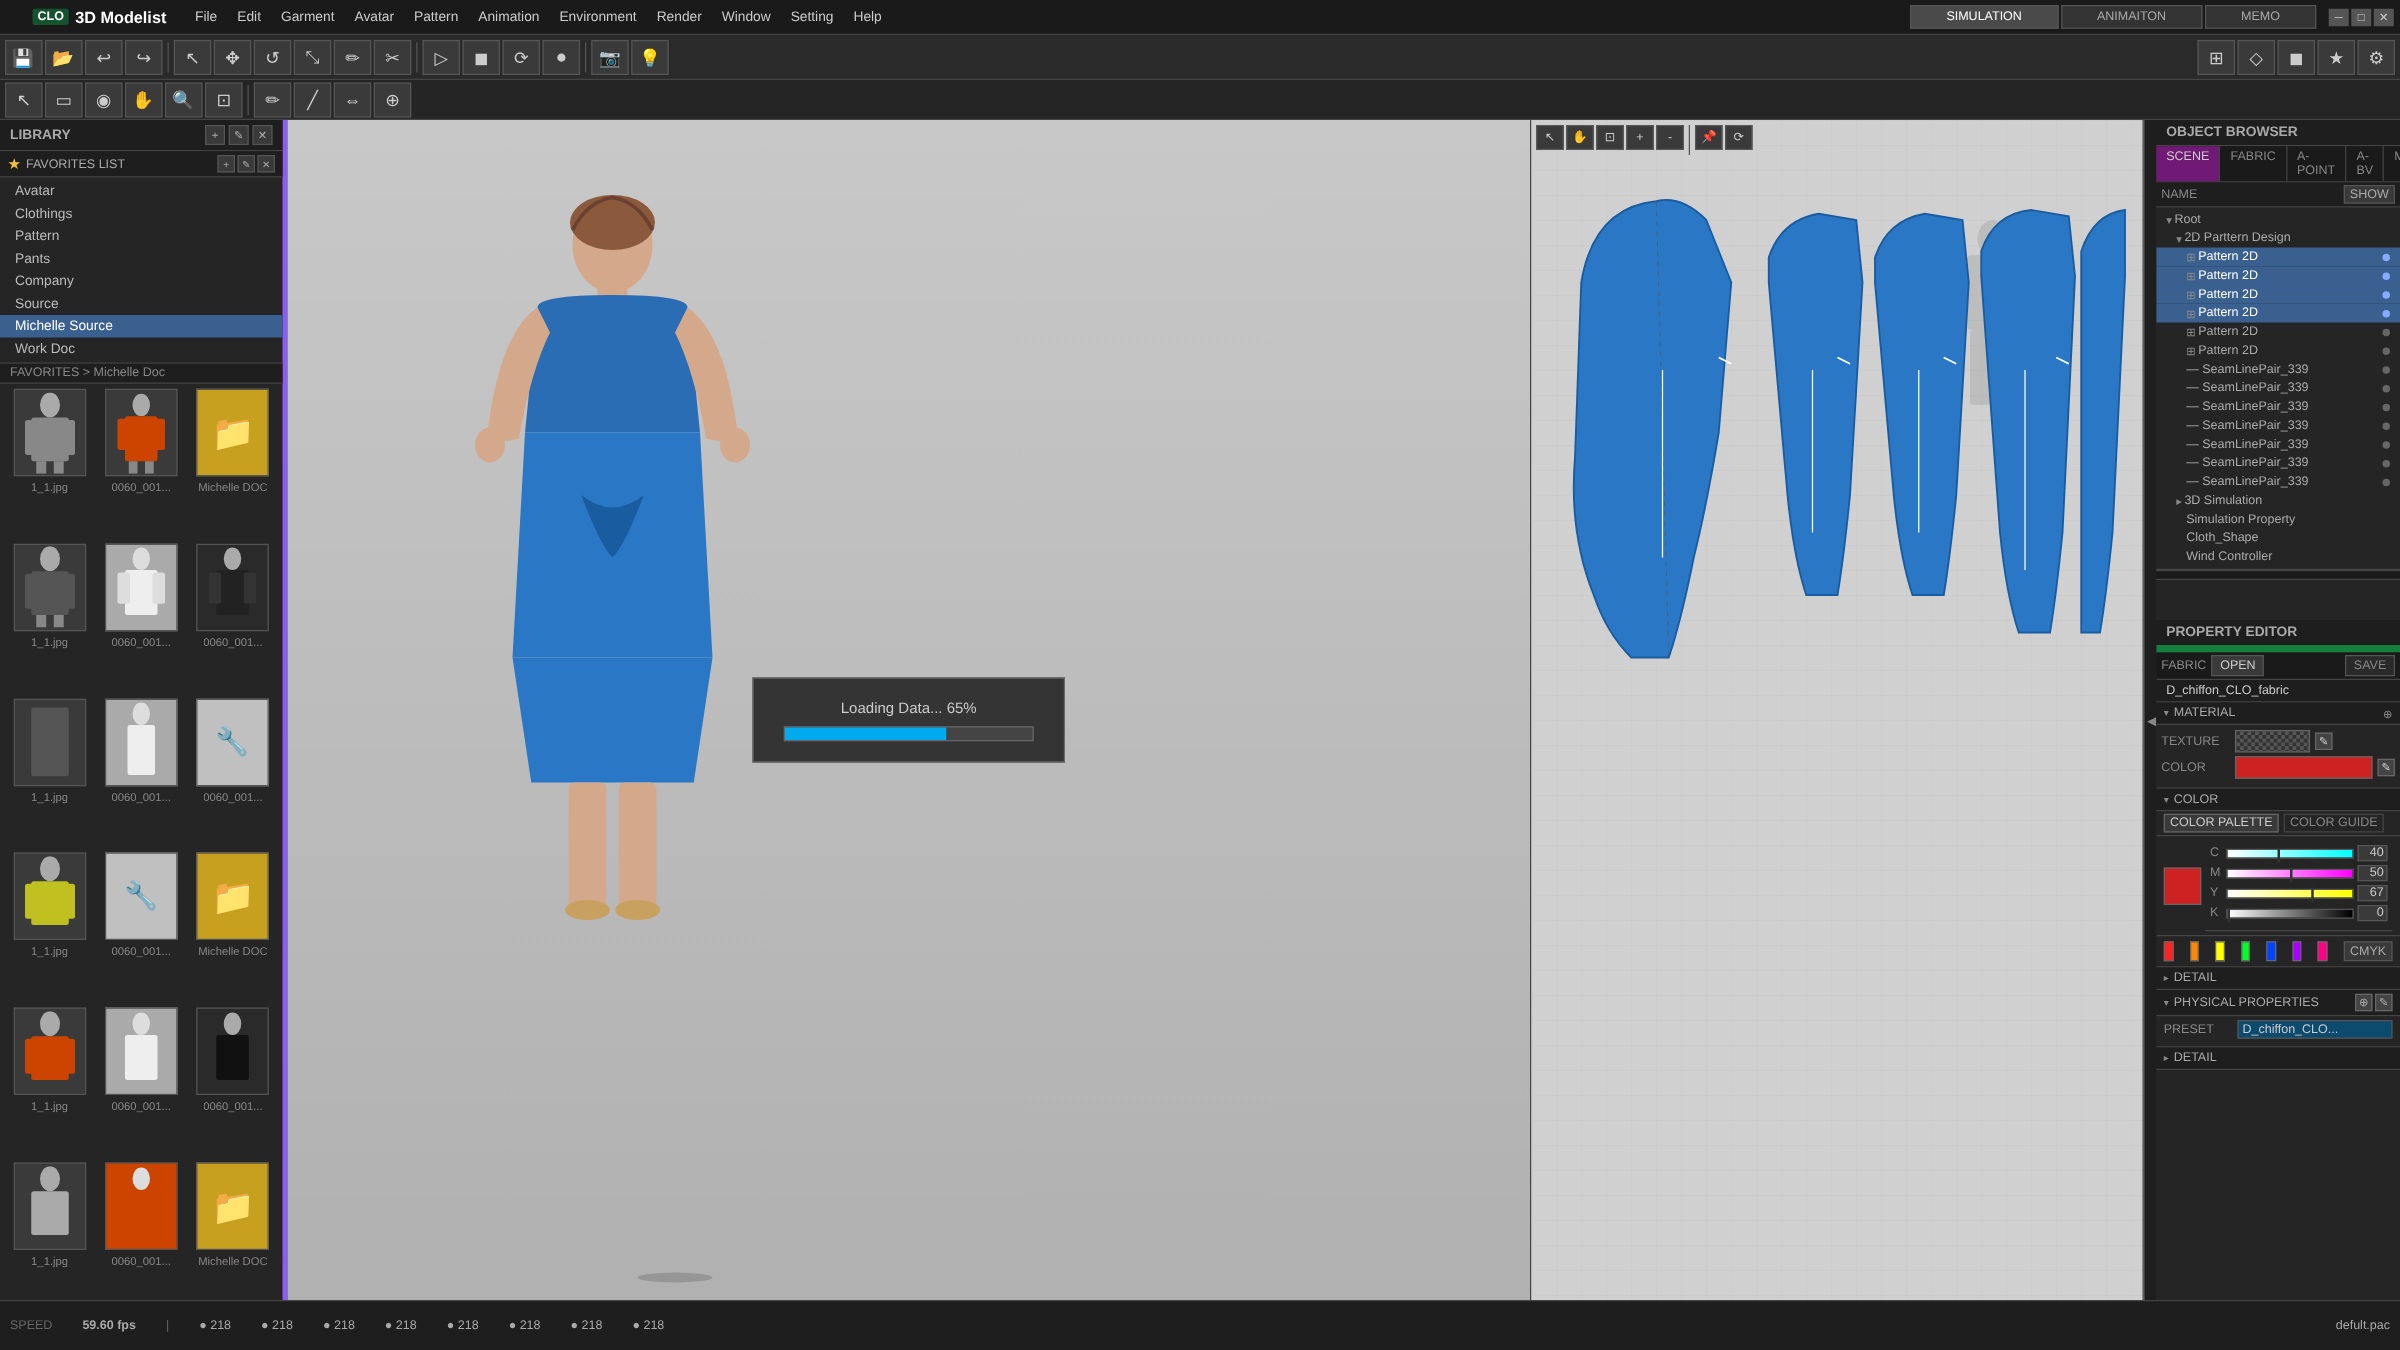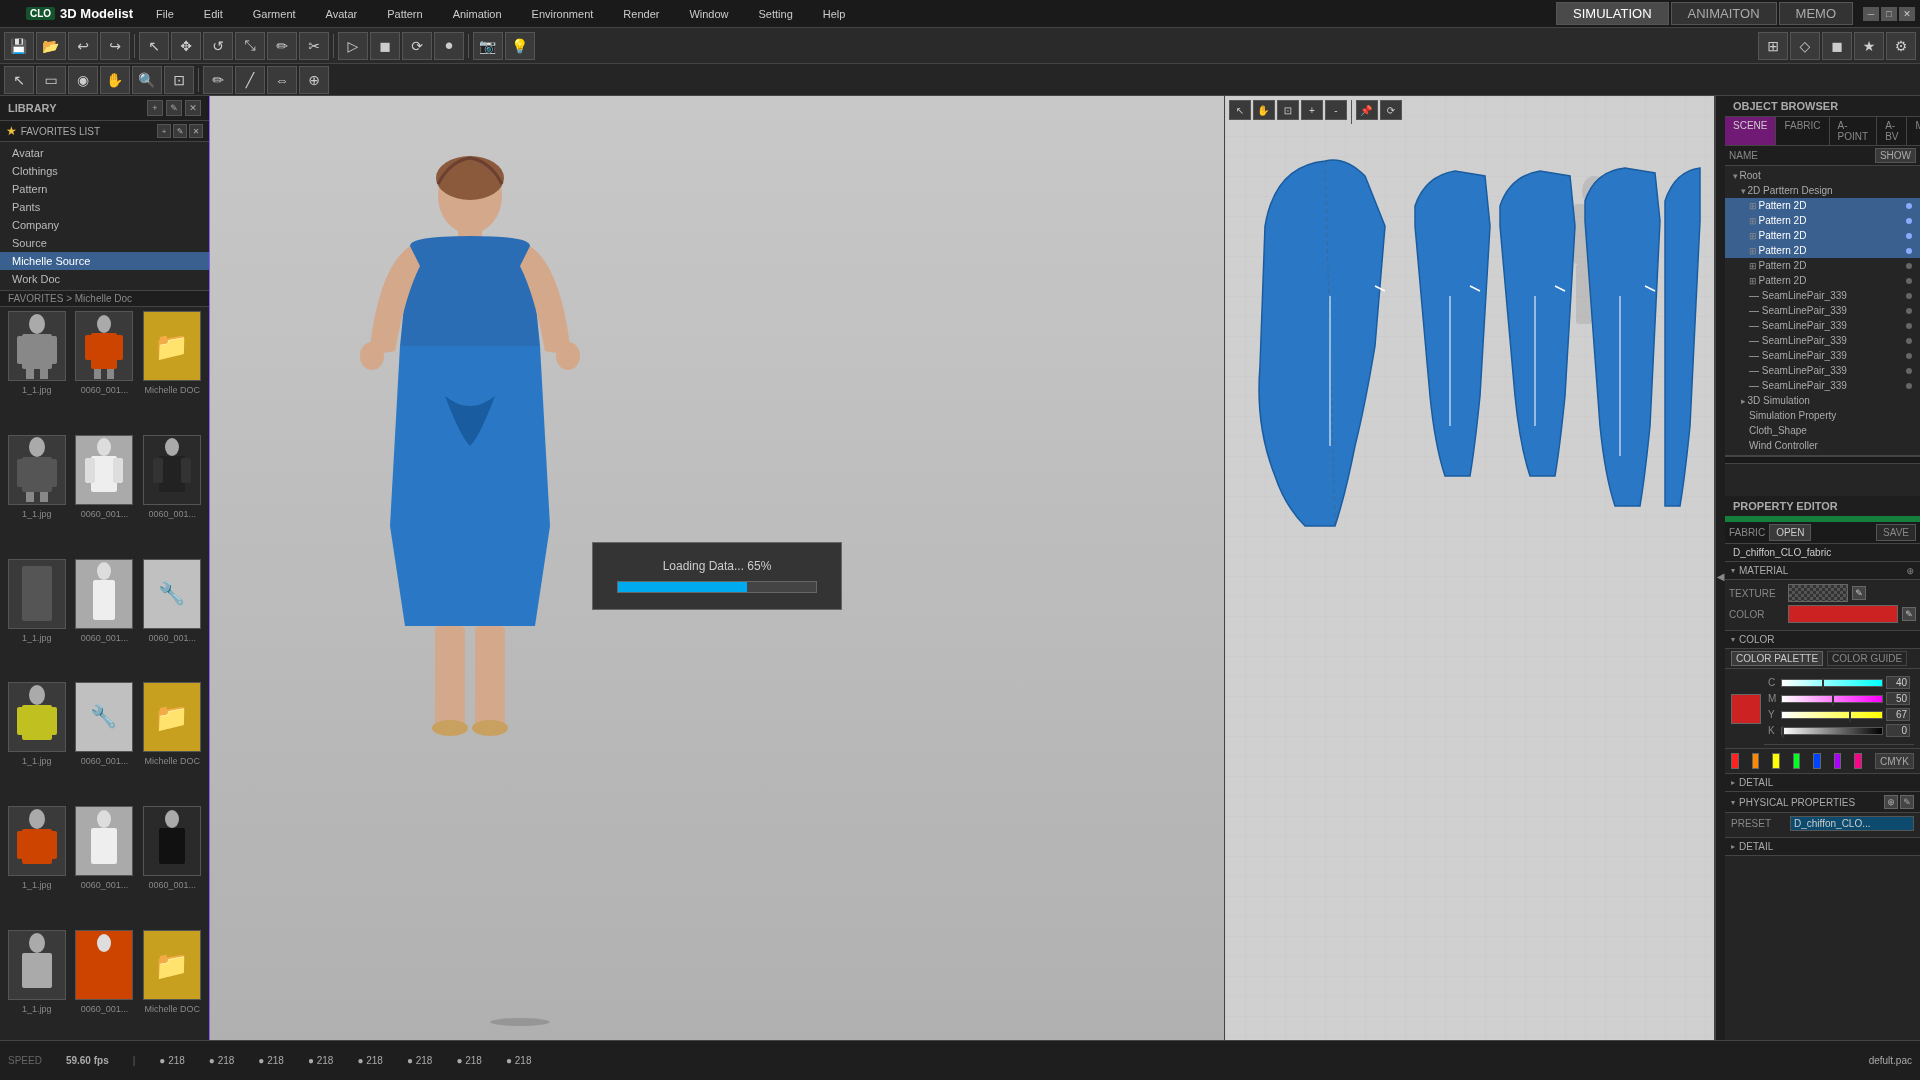--- a/index.html
+++ b/index.html
@@ -2,42 +2,42 @@
 <html><head>
   <meta charset="utf-8">
   <style>
     * { box-sizing: border-box; margin: 0; padding: 0; }
     body { width: 1920px; height: 1080px; overflow: hidden; background: #2b2b2b; font-family: Arial, sans-serif; font-size: 11px; color: #ccc; }
 
     
     #topbar { display: flex; align-items: center; height: 28px; background: #1a1a1a; border-bottom: 1px solid #444; }
     #app-logo { display: flex; align-items: center; padding: 0 10px; color: #fff; font-size: 13px; font-weight: bold; gap: 5px; }
     #app-logo .clo-icon { background: #14532d; color: white; padding: 1px 4px; border-radius: 2px; font-size: 10px; margin-left: 16px; }
-    #menu-bar { display: flex; gap: 14px; padding: 0 5px; }
+    #menu-bar { display: flex; gap: 0; padding: 0 5px; }
     .menu-item { padding: 3px 8px; color: #ccc; cursor: pointer; font-size: 11px; }
     #sim-tabs { margin-left: auto; display: flex; align-items: center; gap: 2px; padding-right: 5px; }
-    .sim-tab { padding: 3px 16px; background: #333; color: #aaa; border: 1px solid #555; font-size: 13px; cursor: pointer; }
+    .sim-tab { padding: 3px 28px; background: #333; color: #aaa; border: 1px solid #555; font-size: 10px; cursor: pointer; }
     .sim-tab.active { background: #4a4a4a; color: #fff; }
     .win-controls { display: flex; gap: 2px; padding: 0 5px; }
     .win-btn { width: 16px; height: 14px; background: #555; border: none; color: #ccc; font-size: 9px; cursor: pointer; display: flex; align-items: center; justify-content: center; }
 
     
     #toolbar1 { display: flex; align-items: center; height: 36px; background: #2a2a2a; border-bottom: 1px solid #444; gap: 2px; padding: 0 4px; }
     .tb-btn { width: 30px; height: 28px; background: #3a3a3a; border: 1px solid #555; color: #ccc; cursor: pointer; display: flex; align-items: center; justify-content: center; font-size: 14px; }
     .tb-separator { width: 1px; height: 24px; background: #555; margin: 0 2px; }
     .tb-right { margin-left: auto; display: flex; gap: 2px; }
 
     
     #toolbar2 { display: flex; align-items: center; height: 32px; background: #252525; border-bottom: 1px solid #444; gap: 2px; padding: 0 4px; }
 
     
     #main { display: flex; height: calc(1080px - 28px - 36px - 32px - 24px); }
 
     
-    #left-panel { width: 210px; background: #252525; border-right: 1px solid #8b5cf6; display: flex; flex-direction: column; }
+    #left-panel { width: 230px; background: #252525; border-right: 4px solid #8b5cf6; display: flex; flex-direction: column; }
     #library-header { display: flex; align-items: center; justify-content: space-between; padding: 4px 8px; background: #1e1e1e; border-bottom: 1px solid #444; }
     #library-header span { font-size: 11px; color: #aaa; font-weight: bold; }
     #library-icons { display: flex; gap: 3px; }
     .lib-icon { width: 16px; height: 16px; background: #3a3a3a; border: 1px solid #555; cursor: pointer; display: flex; align-items: center; justify-content: center; font-size: 9px; color: #aaa; }
 
     #favorites-bar { display: flex; align-items: center; padding: 3px 6px; background: #1e1e1e; border-bottom: 1px solid #444; gap: 4px; }
     .fav-star { color: #f0c040; font-size: 12px; }
     .fav-label { font-size: 10px; color: #aaa; }
     .fav-icons { margin-left: auto; display: flex; gap: 2px; }
     .fav-icon { width: 14px; height: 14px; background: #3a3a3a; border: 1px solid #555; cursor: pointer; display: flex; align-items: center; justify-content: center; font-size: 8px; color: #aaa; }

